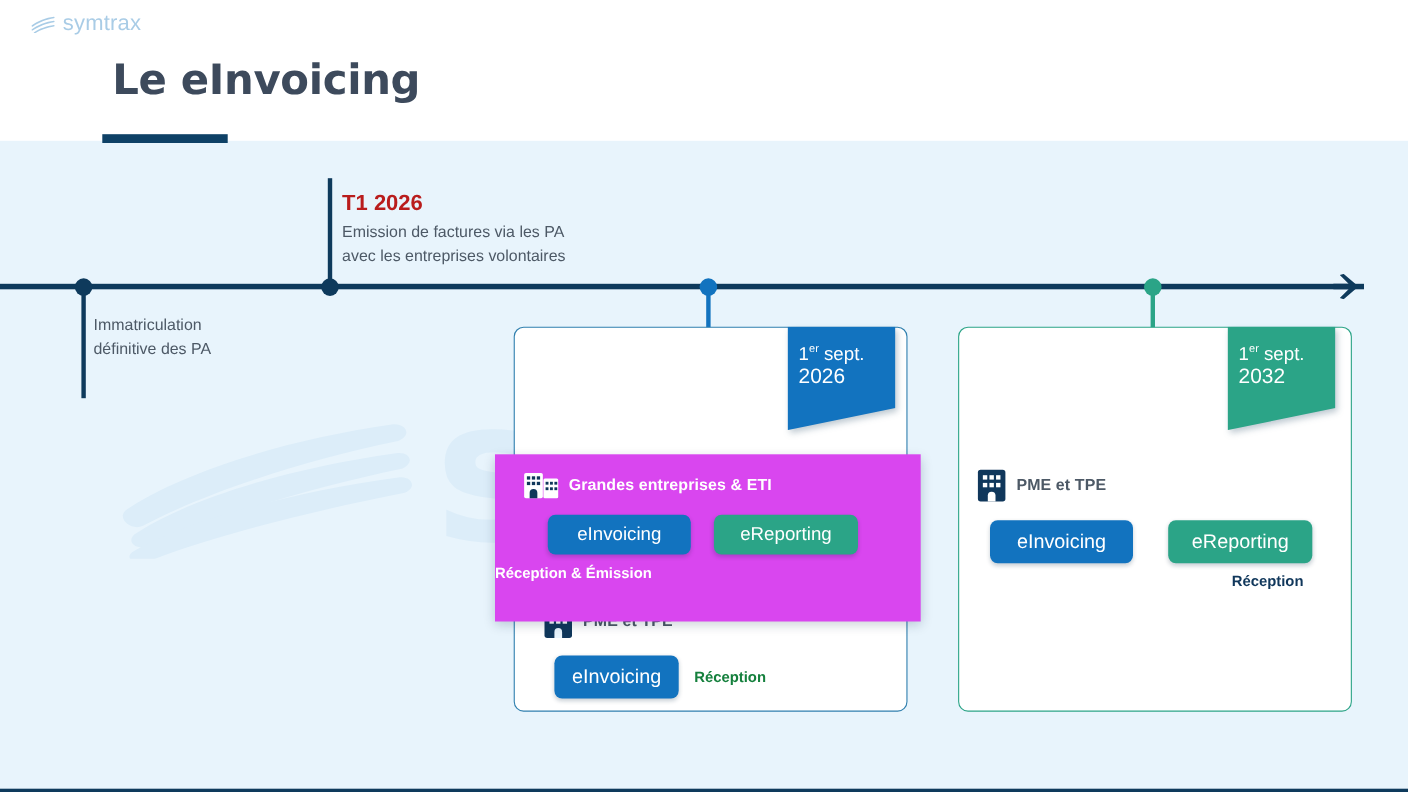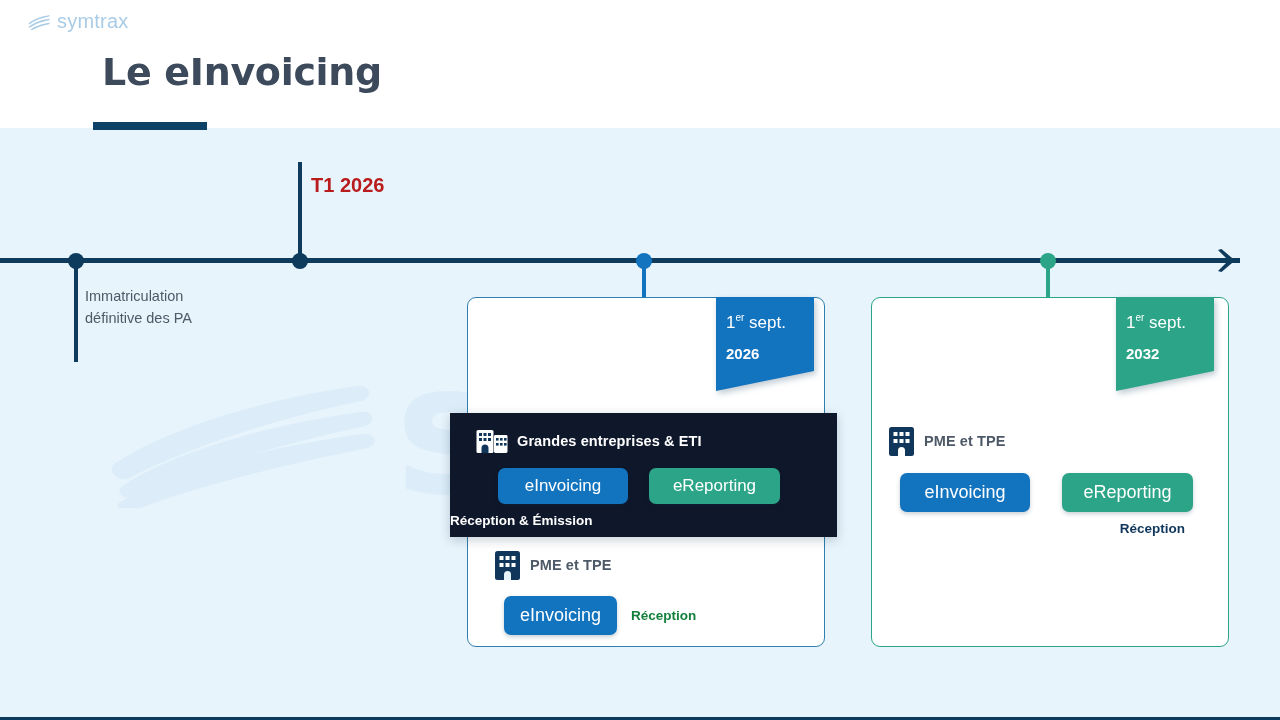--- a/index.html
+++ b/index.html
@@ -131,28 +131,28 @@
   .ribbon {
     position: absolute;
     top: -1px;
     width: 98px;
     height: 94px;
     z-index: 6;
     filter: drop-shadow(2px 3px 3px rgba(20,60,90,0.28));
   }
   .rb-line1 { font-size: 17px; font-weight: 400; }
   .rb-line1 sup { font-size: 10px; vertical-align: super; }
-  .rb-line2 { font-size: 15px; font-weight: bold; margin-top: 12px; }
+  .rb-line2 { font-size: 19px; font-weight: normal; margin-top: 0; }
 
   
   .dark-band {
     position: absolute;
     left: 450px; top: 413px;
-    width: 387px; height: 124px;
-    background: #0f172a;
+    width: 387px; height: 152px;
+    background: #d946ef;
     z-index: 7;
     box-shadow: 0 3px 10px rgba(10,40,70,.22);
   }
 
   .org-row { display: flex; align-items: center; gap: 9px; }
   .org-name { font-size: 14.5px; font-weight: bold; letter-spacing: .1px; }
 
   .pill {
     display: inline-flex;
     align-items: center;
@@ -203,20 +203,22 @@
 <div class="tl-dot" style="left:68px; background:#0e3a5c;"></div>
 <div class="tl-label" style="left:85px; top:285px; width:260px;">
   <div class="tl-desc">Immatriculation
 définitive des PA</div>
 </div>
 
 <div class="tl-stem" style="left:298px; top:162px; height:100px; background:#0e3a5c;"></div>
 <div class="tl-dot" style="left:292px; background:#0e3a5c;"></div>
 <div class="tl-label" style="left:311px; top:173px; width:330px;">
   <div class="tl-title">T1 2026</div>
+  <div class="tl-desc">Emission de factures via les PA
+avec les entreprises volontaires</div>
 </div>
 
 <div class="tl-stem" style="left:642px; top:261px; height:40px; background:#1273bf;"></div>
 <div class="tl-dot" style="left:636px; background:#1273bf;"></div>
 
 <div class="tl-stem" style="left:1046px; top:261px; height:40px; background:#2ba487;"></div>
 <div class="tl-dot" style="left:1040px; background:#2ba487;"></div>
 
 <div class="card" id="card-2026">
   <svg class="ribbon" style="right:10px;" viewBox="0 0 98 94" preserveAspectRatio="none">

